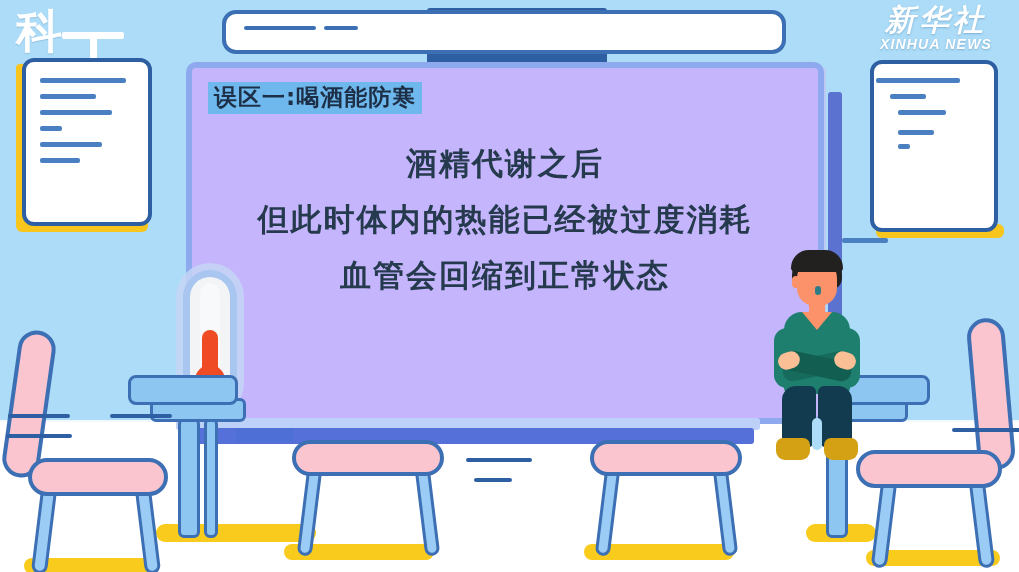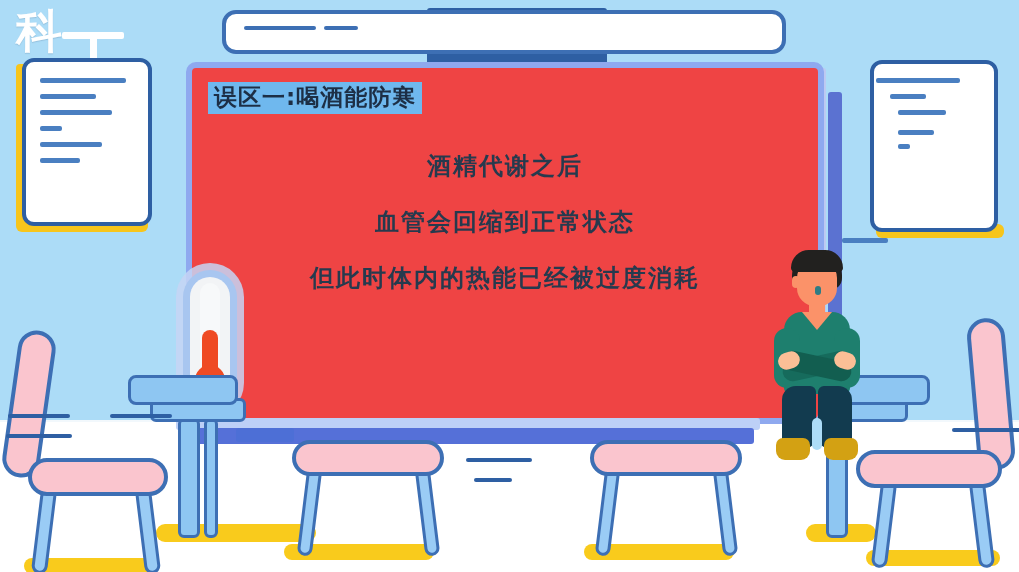--- a/index.html
+++ b/index.html
@@ -66,38 +66,38 @@
   .board-right{left:870px;top:60px;width:128px;height:172px;}
   .brs{left:876px;top:224px;width:128px;height:14px;}
 
   .vband-a{position:absolute;left:812px;top:68px;width:14px;height:270px;background:#BDC9F2;border-radius:3px;}
   .vband-b{position:absolute;left:828px;top:92px;width:14px;height:258px;background:#5B72D1;border-radius:3px;}
   .vline-1{position:absolute;left:842px;top:238px;width:46px;height:5px;background:#4A7FC1;border-radius:2px;}
 
   
   .whiteboard{
     position:absolute;left:186px;top:62px;width:638px;height:362px;
-    background:#ef4444;border:6px solid #8FA9EF;border-radius:10px;box-sizing:border-box;
+    background:#c4b5fd;border:6px solid #8FA9EF;border-radius:10px;box-sizing:border-box;
   }
   .wb-inner{position:absolute;left:0;top:0;right:0;bottom:0;padding:14px 16px;box-sizing:border-box;}
 
   .wb-title{
     display:inline-block;
     background:#6FB8EE;color:#1D2F46;
     font-family:"DejaVu Sans","Liberation Sans",sans-serif;
     font-size:23px;line-height:29px;font-weight:bold;
     padding:1px 6px 2px 6px;letter-spacing:1px;
     white-space:nowrap;
   }
 
   .wb-lines{margin-top:24px;text-align:center;}
   .wb-line{
     color:#263A4E;
-    font-family:Liberation Sans, sans-serif;
-    font-size:24px;line-height:56px;font-weight:bold;
+    font-family:Liberation Mono, monospace;
+    font-size:31px;line-height:56px;font-weight:bold;
     letter-spacing:2px;white-space:nowrap;
   }
 
   
   .wb-tray-top{position:absolute;left:176px;top:418px;width:584px;height:12px;background:#BDD0F7;border-radius:3px;}
   .wb-tray{position:absolute;left:186px;top:428px;width:568px;height:16px;background:#5570D8;border-radius:3px;}
 
   
   .thermo-halo{position:absolute;left:176px;top:263px;width:68px;height:154px;background:#C6D5F5;border-radius:34px;opacity:.85;}
   .thermo-halo2{position:absolute;left:183px;top:270px;width:54px;height:140px;background:#A8C6F0;border-radius:27px;}
@@ -197,20 +197,24 @@
   <div class="floor"></div>
   <div class="floor-line"></div>
 
   <div class="brand-left">
     <span class="glyph g1">科</span>
     <span class="bar bl-b1"></span>
     <span class="bar bl-b2"></span>
     <span class="ybar"></span>
   </div>
 
+  <div class="brand-right">
+    <div class="cn">新华社</div>
+    <div class="en">XINHUA NEWS</div>
+  </div>
 
   <div class="proj-mount"></div>
   <div class="proj-bar">
     <span class="ln pb1"></span>
     <span class="ln pb2"></span>
   </div>
 
   <div class="board-left-side"></div>
   <div class="board-shadow bls"></div>
   <div class="board board-left">
@@ -232,22 +236,22 @@
   </div>
   <div class="vband-a"></div>
   <div class="vband-b"></div>
   <div class="vline-1"></div>
 
   <div class="whiteboard">
     <div class="wb-inner">
       <div class="wb-title">误区一:喝酒能防寒</div>
       <div class="wb-lines">
         <div class="wb-line">酒精代谢之后</div>
+        <div class="wb-line">但此时体内的热能已经被过度消耗</div>
         <div class="wb-line">血管会回缩到正常状态</div>
-        <div class="wb-line">但此时体内的热能已经被过度消耗</div>
       </div>
     </div>
   </div>
 
   <div class="wb-tray-top"></div>
   <div class="wb-tray"></div>
 
   <div class="thermo-halo"></div>
   <div class="thermo-halo2"></div>
   <div class="thermo-body"></div>

